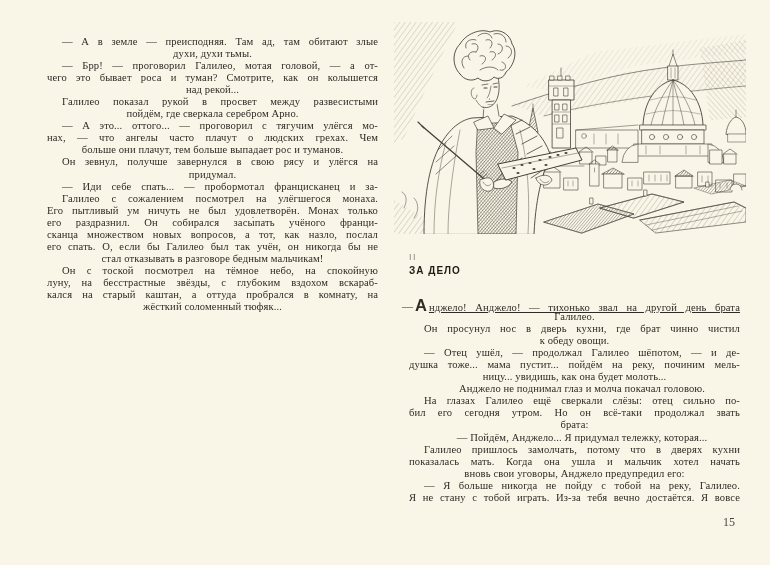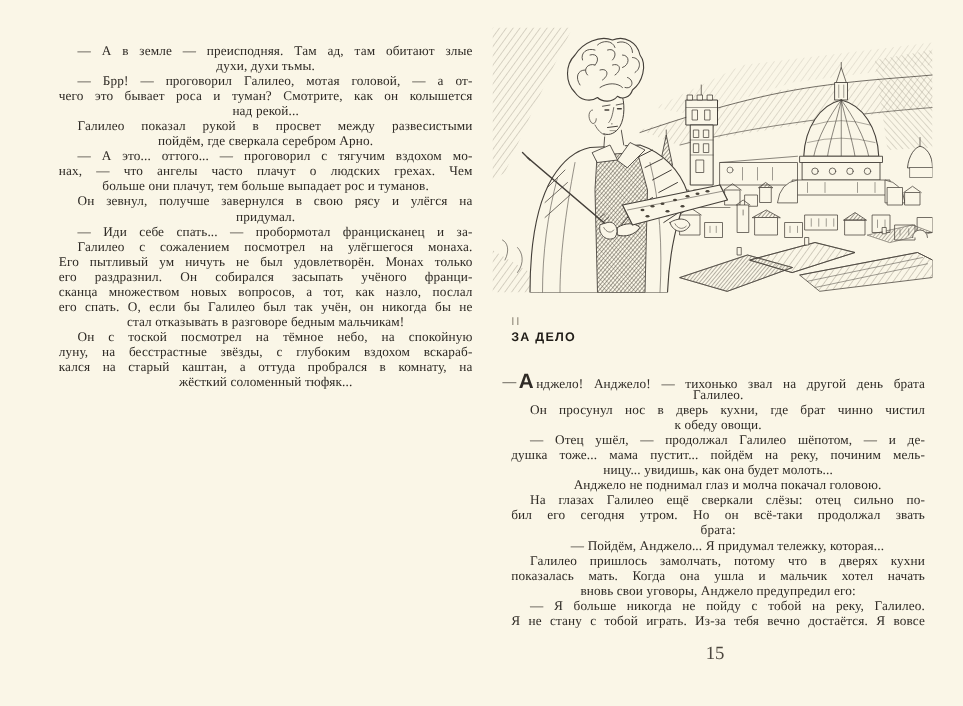--- a/index.html
+++ b/index.html
@@ -17,38 +17,38 @@
   .ls-e,.ls-ie{text-align:center;}
   .left-col{left:47px;top:36px;}
   .illustration{left:394px;top:22px;width:352px;height:212px;}
   .chapter{left:409px;top:252px;text-align:left;}
   .chapter-number{font-family:"Liberation Sans","DejaVu Sans",sans-serif;font-size:9px;letter-spacing:1.5px;color:var(--c-chapter_number,#8d8778);}
   .chapter-title{margin-top:3px;font-family:"Liberation Sans","DejaVu Sans",sans-serif;font-weight:700;font-size:10px;letter-spacing:1px;color:var(--c-title,#1f1c17);}
   .right-col{left:409px;top:299px;}
   .first-line{display:flex;align-items:baseline;height:12.05px;overflow:visible;}
   .dash{margin-left:-7px;font-size:11px;position:relative;top:-1px;}
   .bigA{font-family:"Liberation Sans","DejaVu Sans",sans-serif;font-weight:700;font-size:16.5px;line-height:12px;margin:0 2px 0 2px;}
-  .rest{flex:1;text-align:justify;text-align-last:justify;font-size:10.6px;line-height:12.05px;letter-spacing:.1px;}
-  .pagenum{left:409px;top:515px;width:326px;text-align:center;font-size:15px;color:var(--c-page_number,#4c473e);}
+  .rest{flex:1;text-align:justify;text-align-last:justify;font-size:10.6px;line-height:12.05px;letter-spacing:.1px;text-decoration:underline;}
+  .pagenum{left:409px;top:515px;width:326px;text-align:right;font-size:12px;color:var(--c-page_number,#4c473e);}
 </style>
 </head>
 <body>
 
 <div>
 
   <div class="abs col left-col">
 
   <div class="line ls-i">— А в земле — преисподняя. Там ад, там обитают злые</div>
       <div class="line ls-e">духи, духи тьмы.</div>
       <div class="line ls-i">— Брр! — проговорил Галилео, мотая головой, — а от-</div>
       <div class="line ls-n">чего это бывает роса и туман? Смотрите, как он колышется</div>
       <div class="line ls-e">над рекой...</div>
       <div class="line ls-i">Галилео показал рукой в просвет между развесистыми</div>
       <div class="line ls-e">пойдём, где сверкала серебром Арно.</div>
-      <div class="line ls-i">— А это... оттого... — проговорил с тягучим вздохом мо-</div>
+      <div class="line ls-i">— А это... оттого... — проговорил с тягучим улёгся мо-</div>
       <div class="line ls-n">нах, — что ангелы часто плачут о людских грехах. Чем</div>
       <div class="line ls-e">больше они плачут, тем больше выпадает рос и туманов.</div>
       <div class="line ls-i">Он зевнул, получше завернулся в свою рясу и улёгся на</div>
       <div class="line ls-e">придумал.</div>
       <div class="line ls-i">— Иди себе спать... — пробормотал францисканец и за-</div>
       <div class="line ls-i">Галилео с сожалением посмотрел на улёгшегося монаха.</div>
       <div class="line ls-n">Его пытливый ум ничуть не был удовлетворён. Монах только</div>
       <div class="line ls-n">его раздразнил. Он собирался засы́пать учёного франци-</div>
       <div class="line ls-n">сканца множеством новых вопросов, а тот, как назло, послал</div>
       <div class="line ls-n">его спать. О, если бы Галилео был так учён, он никогда бы не</div>

